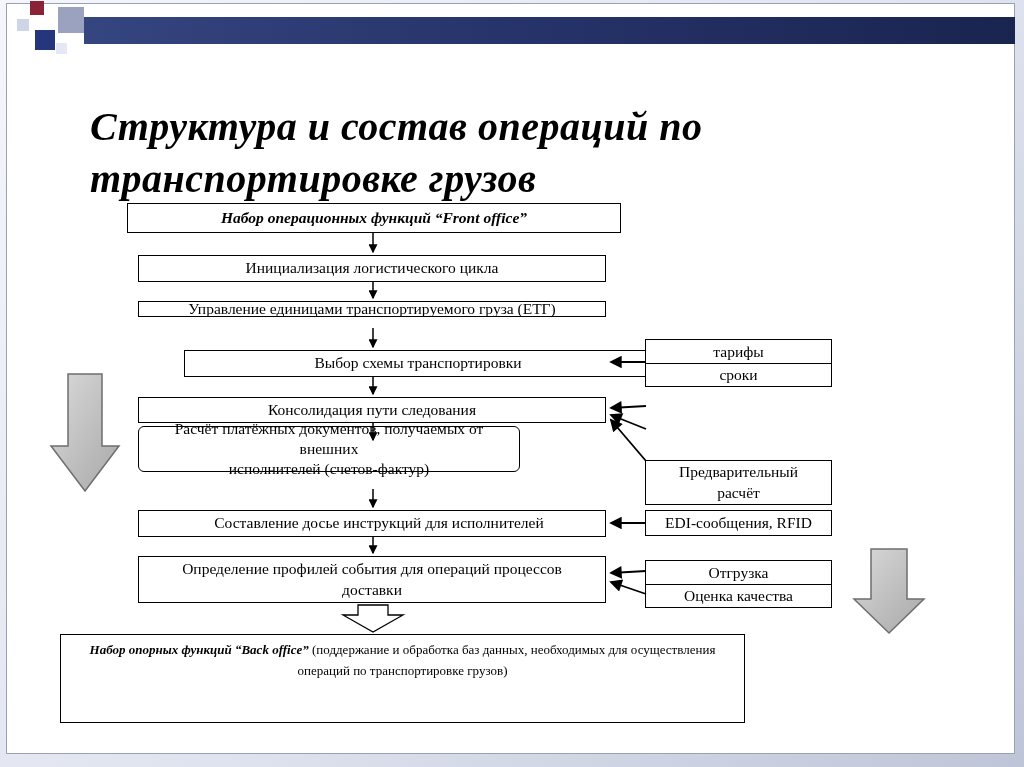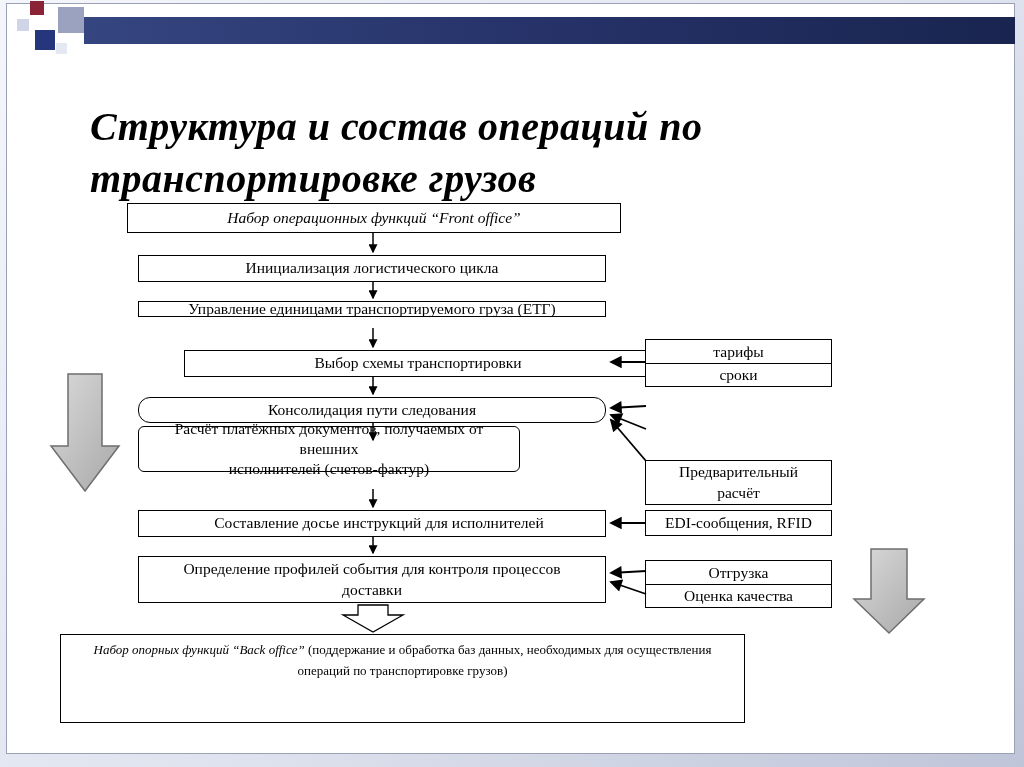--- a/index.html
+++ b/index.html
@@ -27,21 +27,21 @@
     font-size:40px; font-weight:bold; font-style:italic; line-height:52px;
     letter-spacing:0.5px;
   }
 
   .fbox {
     position:absolute; background:#fff; border:1.4px solid #000;
     display:flex; align-items:center; justify-content:center;
     text-align:center; font-size:15.5px; line-height:1.3; color:#000;
     white-space:pre-line; padding:0 6px;
   }
-  .bi { font-weight:normal; font-style:italic; }
+  .bi { font-weight:bold; font-style:italic; }
 
   .sgroup {
     position:absolute; background:#fff; border:1.4px solid #000; color:#000;
   }
   .srow {
     height:23px; display:flex; align-items:center; justify-content:center;
     font-size:15.5px; text-align:center;
   }
   .srow + .srow { border-top:1.4px solid #000; }
 
@@ -75,28 +75,28 @@
   </h1>
 
   <div class="fbox bi" style="left:127px;top:203px;width:494px;height:30px;">Набор операционных функций “Front office”</div>
 
   <div class="fbox" style="left:138px;top:255px;width:468px;height:27px;">Инициализация логистического цикла</div>
 
   <div class="fbox" style="left:138px;top:301px;width:468px;height:16px;">Управление единицами транспортируемого груза (ЕТГ)</div>
 
   <div class="fbox" style="left:138px;top:350px;width:468px;height:27px;margin-left:46px;">Выбор схемы транспортировки</div>
 
-  <div class="fbox" style="left:138px;top:397px;width:468px;height:26px;border-radius:12px;">Консолидация пути следования</div>
+  <div class="fbox" style="left:138px;top:397px;width:468px;height:26px;">Консолидация пути следования</div>
 
   <div class="fbox" style="left:138px;top:426px;width:382px;height:46px;border-radius:6px;">Расчёт платёжных документов, получаемых от внешних
 исполнителей (счетов-фактур)</div>
 
   <div class="fbox" style="left:138px;top:510px;width:468px;height:27px;padding-left:20px;">Составление досье инструкций для исполнителей</div>
 
-  <div class="fbox" style="left:138px;top:556px;width:468px;height:47px;">Определение профилей события для контроля процессов
+  <div class="fbox" style="left:138px;top:556px;width:468px;height:47px;">Определение профилей события для операций процессов
 доставки</div>
 
   <div class="sgroup" style="left:645px;top:339px;width:187px;">
     <div class="srow">тарифы</div>
     <div class="srow">сроки</div>
   </div>
 
 
   <div class="fbox" style="left:645px;top:460px;width:187px;height:45px;">Предварительный
 расчёт</div>

